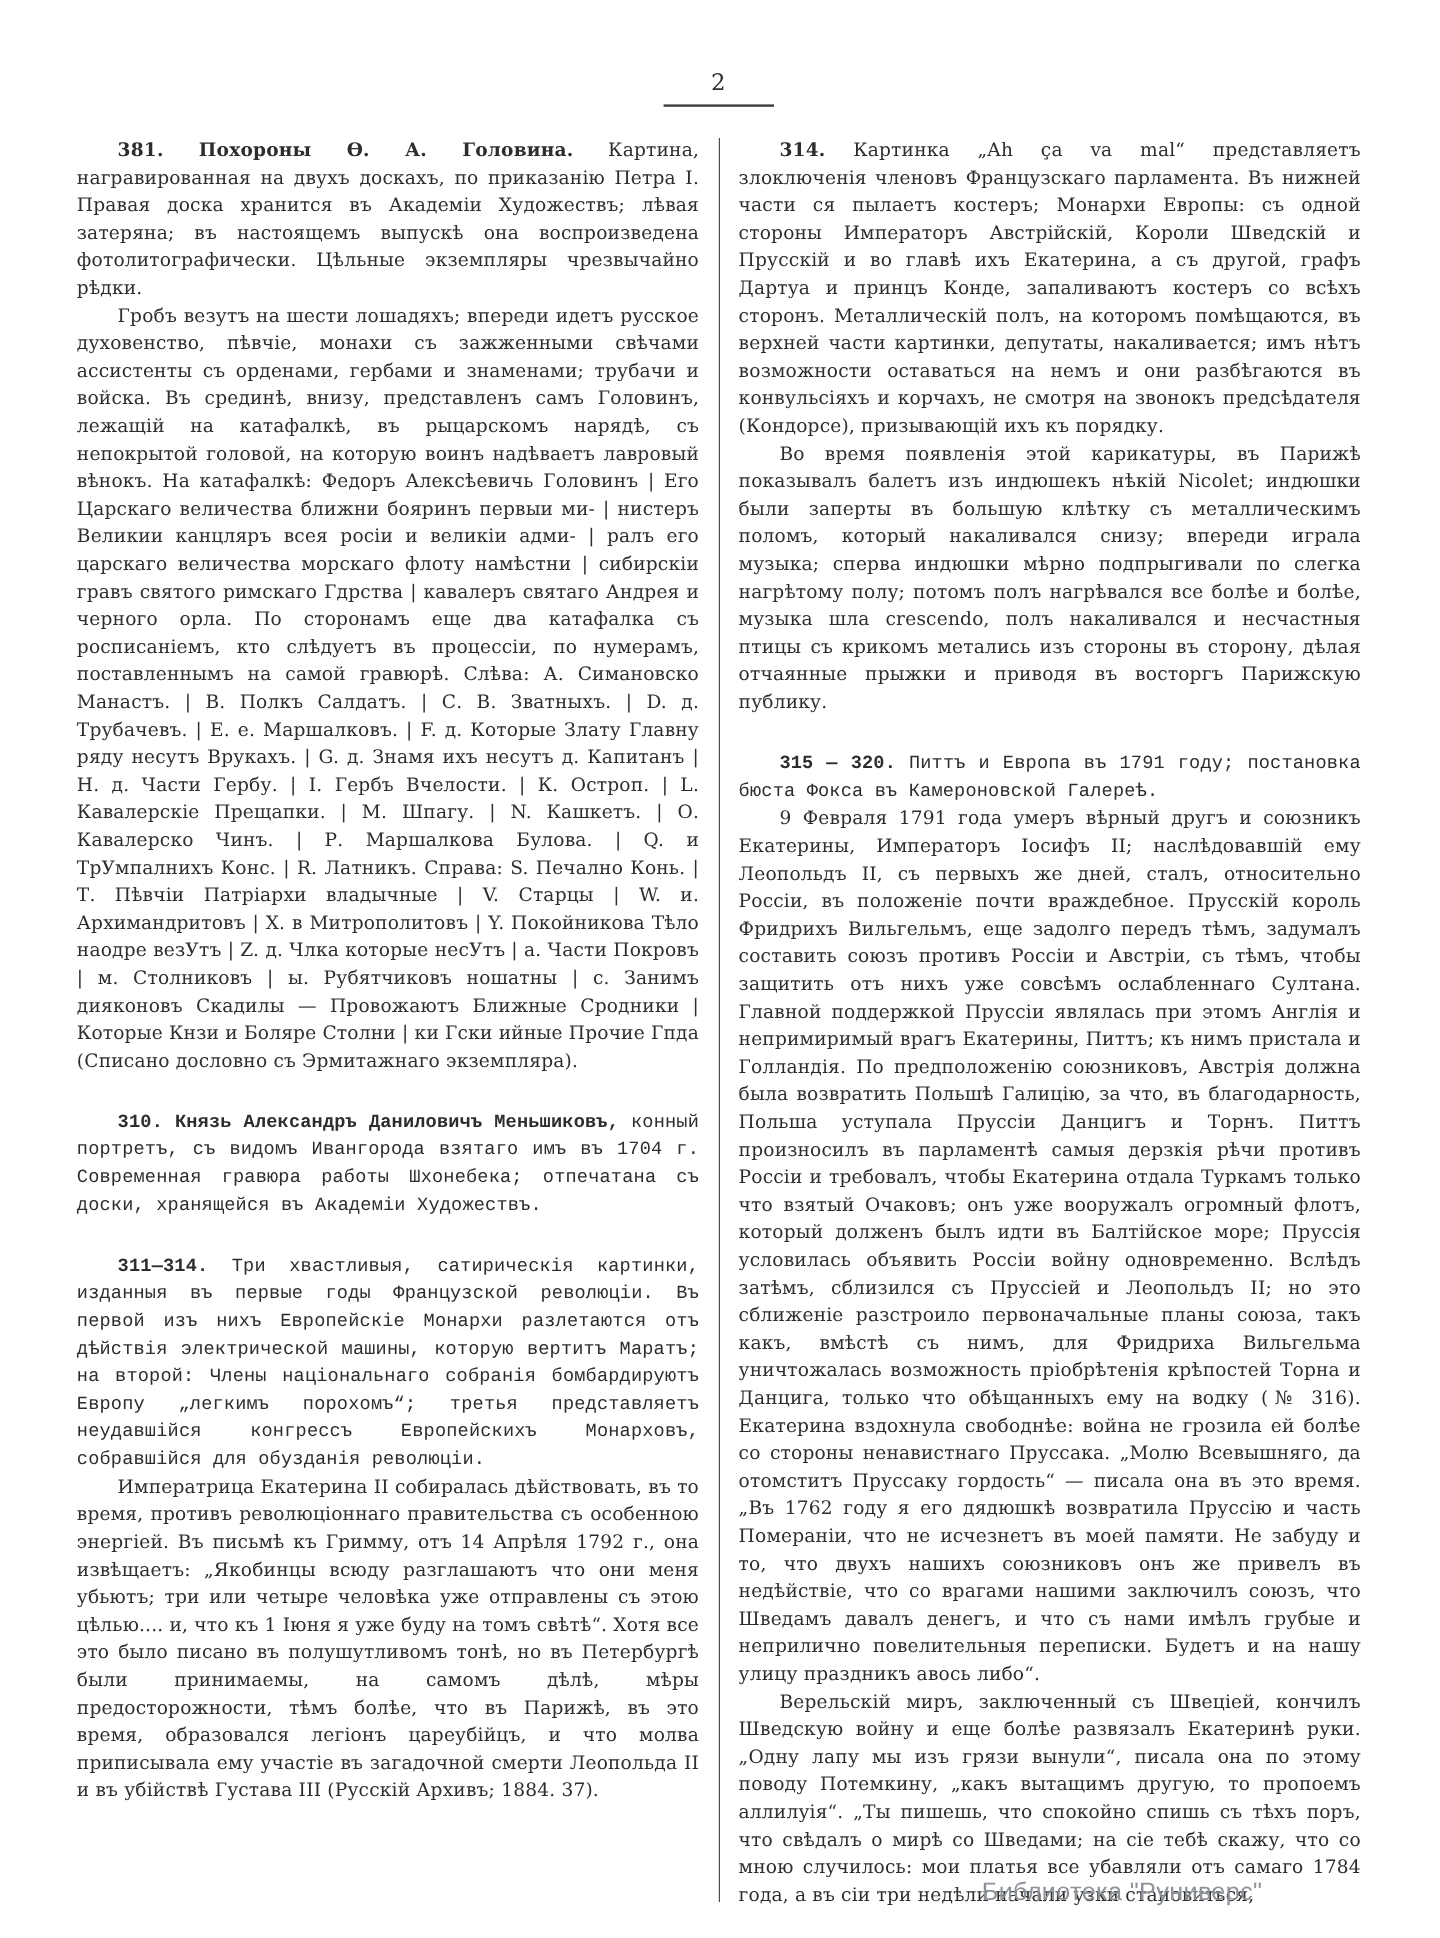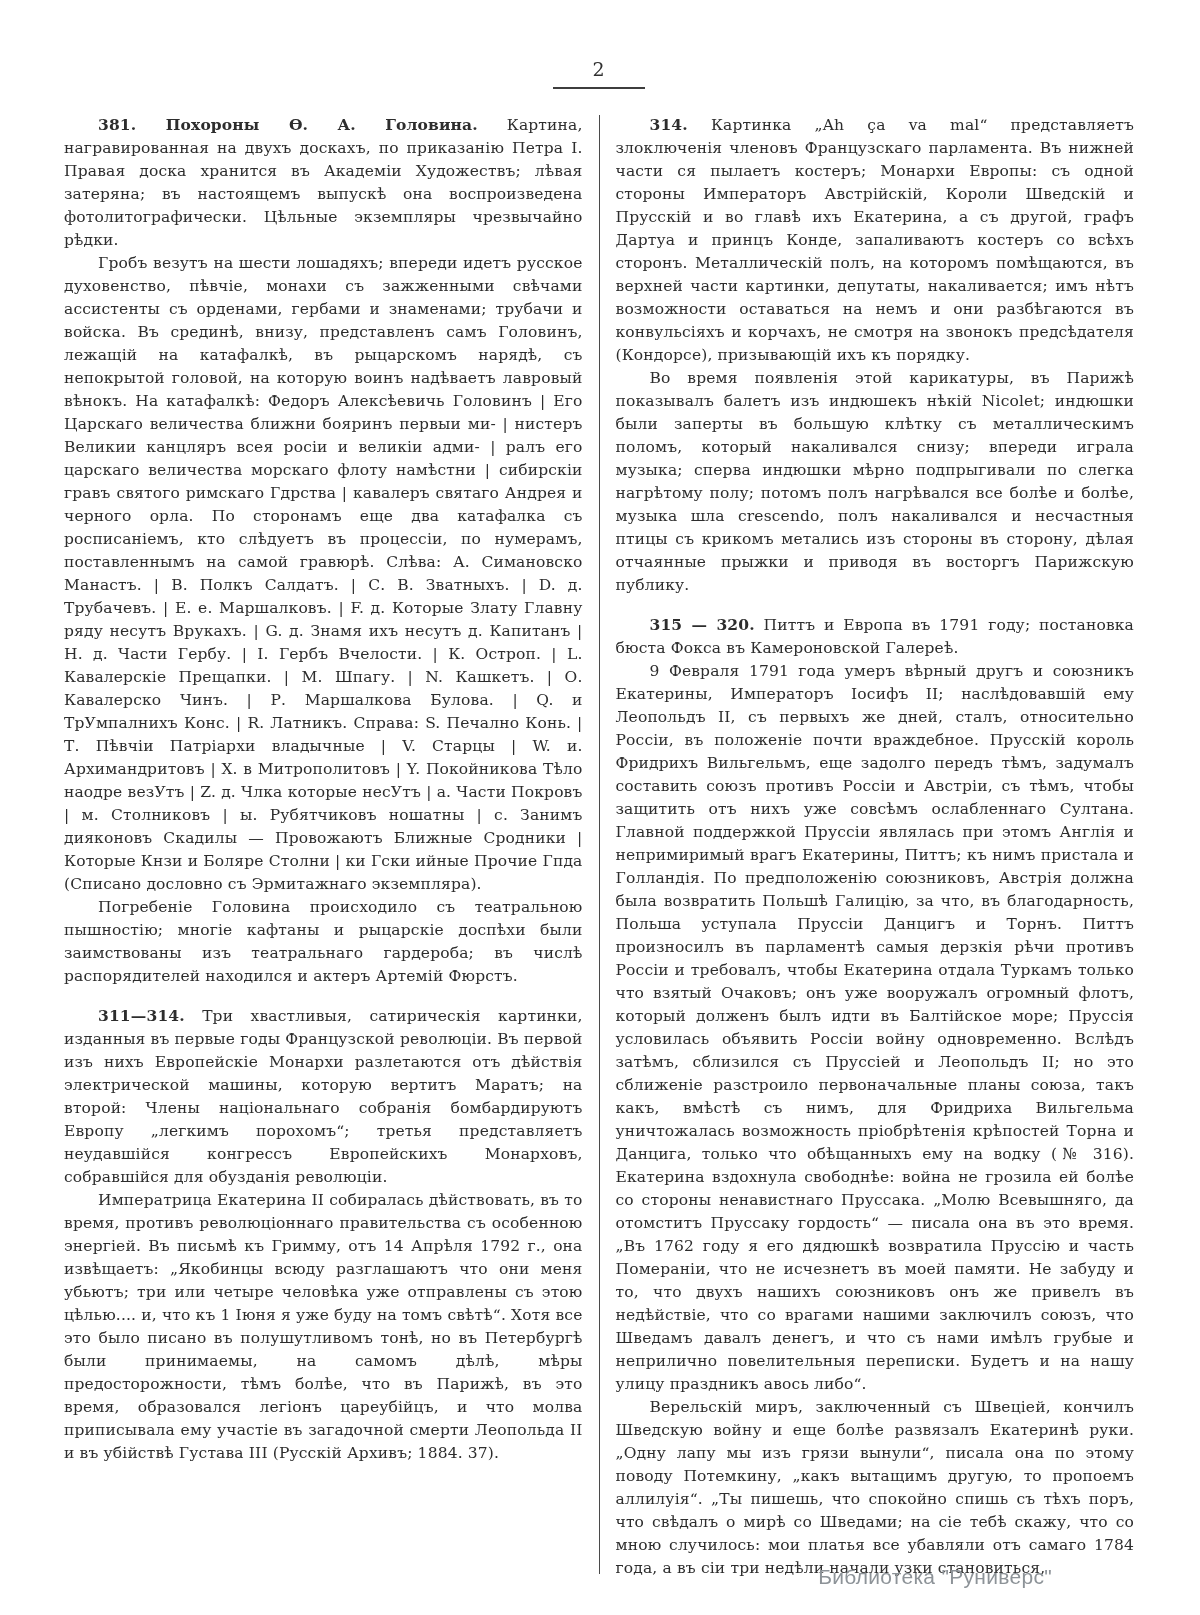--- a/index.html
+++ b/index.html
@@ -24,21 +24,21 @@
   .col {
     flex: 1 1 0;
     min-width: 0;
     text-align: justify;
     font-size: 15.5px;
     line-height: 23px;
     letter-spacing: 0.15px;
   }
   .divider { width: 1px; background: #4a4a4a; margin: 2px 16px 6px; }
   p.para { margin: 0; text-indent: 34px; }
-  p.para.gap { margin-top: 16px; }
+  p.para.gap { margin-top: 28px; font-family: Liberation Mono, monospace; }
   .b { font-weight: bold; }
   .i { }
   .n { font-style: normal; }
   .watermark {
     position: absolute;
     right: 148px;
     bottom: 26px;
     font-family: "Liberation Sans", sans-serif;
     font-size: 21px;
     color: #8d9398;
@@ -51,21 +51,21 @@
 <div class="page">
   <header class="page-header">
     <div class="page-number">2</div>
     <div class="page-number-rule"></div>
   </header>
 
   <main class="columns">
     <section class="col" id="left-column">
         <p class="para"><span class="b">381. Похороны Ѳ. А. Головина.</span><span class="n"> Картина, награвированная на двухъ доскахъ, по приказанію Петра I. Правая доска хранится въ Академіи Художествъ; лѣвая затеряна; въ настоящемъ выпускѣ она воспроизведена фотолитографически. Цѣльные экземпляры чрезвычайно рѣдки.</span></p>
         <p class="para"><span class="n">Гробъ везутъ на шести лошадяхъ; впереди идетъ русское духовенство, пѣвчіе, монахи съ зажженными свѣчами ассистенты съ орденами, гербами и знаменами; трубачи и войска. Въ срединѣ, внизу, представленъ самъ Головинъ, лежащій на катафалкѣ, въ рыцарскомъ нарядѣ, съ непокрытой головой, на которую воинъ надѣваетъ лавровый вѣнокъ. На катафалкѣ: </span><span class="i">Федоръ Алексѣевичь Головинъ | Его Царскаго величества ближни бояринъ первыи ми- | нистеръ Великии канцляръ всея росіи и великіи адми- | ралъ его царскаго величества морскаго флоту намѣстни | сибирскіи гравъ святого римскаго Гдрства | кавалеръ святаго Андрея и черного орла.</span><span class="n"> По сторонамъ еще два катафалка съ росписаніемъ, кто слѣдуетъ въ процессіи, по нумерамъ, поставленнымъ на самой гравюрѣ. Слѣва: </span><span class="i">А. Симановско Манастъ. | В. Полкъ Салдатъ. | С. В. Зватныхъ. | D. д. Трубачевъ. | Е. е. Маршалковъ. | F. д. Которые Злату Главну ряду несутъ Врукахъ. | G. д. Знамя ихъ несутъ д. Капитанъ | Н. д. Части Гербу. | I. Гербъ Вчелости. | К. Остроп. | L. Кавалерскіе Прещапки. | М. Шпагу. | N. Кашкетъ. | О. Кавалерско Чинъ. | Р. Маршалкова Булова. | Q. и ТрУмпалнихъ Конс. | R. Латникъ.</span><span class="n"> Справа: </span><span class="i">S. Печално Конь. | Т. Пѣвчіи Патріархи владычные | V. Старцы | W. и. Архимандритовъ | Х. в Митрополитовъ | Y. Покойникова Тѣло наодре везУтъ | Z. д. Члка которые несУтъ | а. Части Покровъ | м. Столниковъ | ы. Рубятчиковъ ношатны | с. Занимъ дияконовъ Скадилы — Провожаютъ Ближные Сродники | Которые Кнзи и Боляре Столни | ки Гски ийные Прочие Гпда</span><span class="n"> (Списано дословно съ Эрмитажнаго экземпляра).</span></p>
-        <p class="para"><span class="n">Погребеніе Головина происходило съ театральною пышностію; многіе кафтаны и рыцарскіе доспѣхи были заимствованы изъ театральнаго гардероба; въ числѣ распорядителей находился и актеръ Артемій Фюрстъ.</span></p>
+        <p class="para gap"><span class="b">310. Князь Александръ Даниловичъ Меньшиковъ,</span><span class="n"> конный портретъ, съ видомъ Ивангорода взятаго имъ въ 1704 г. Современная гравюра работы Шхонебека; отпечатана съ доски, хранящейся въ Академіи Художествъ.</span></p>
         <p class="para gap"><span class="b">311—314.</span><span class="n"> Три хвастливыя, сатирическія картинки, изданныя въ первые годы Французской революціи. Въ первой изъ нихъ Европейскіе Монархи разлетаются отъ дѣйствія электрической машины, которую вертитъ Маратъ; на второй: Члены національнаго собранія бомбардируютъ Европу „легкимъ порохомъ“; третья представляетъ неудавшійся конгрессъ Европейскихъ Монарховъ, собравшійся для обузданія революціи.</span></p>
         <p class="para"><span class="n">Императрица Екатерина II собиралась дѣйствовать, въ то время, противъ революціоннаго правительства съ особенною энергіей. Въ письмѣ къ Гримму, отъ 14 Апрѣля 1792 г., она извѣщаетъ: „Якобинцы всюду разглашаютъ что они меня убьютъ; три или четыре человѣка уже отправлены съ этою цѣлью.... и, что къ 1 Іюня я уже буду на томъ свѣтѣ“. Хотя все это было писано въ полушутливомъ тонѣ, но въ Петербургѣ были принимаемы, на самомъ дѣлѣ, мѣры предосторожности, тѣмъ болѣе, что въ Парижѣ, въ это время, образовался легіонъ цареубійцъ, и что молва приписывала ему участіе въ загадочной смерти Леопольда II и въ убійствѣ Густава III (Русскій Архивъ; 1884. 37).</span></p>
       </section>
     <div class="divider"></div>
     <section class="col" id="right-column">
         <p class="para"><span class="b">314.</span><span class="n"> Картинка „Ah ça va mal“ представляетъ злоключенія членовъ Французскаго парламента. Въ нижней части ся пылаетъ костеръ; Монархи Европы: съ одной стороны Императоръ Австрійскій, Короли Шведскій и Прусскій и во главѣ ихъ Екатерина, а съ другой, графъ Дартуа и принцъ Конде, запаливаютъ костеръ со всѣхъ сторонъ. Металлическій полъ, на которомъ помѣщаются, въ верхней части картинки, депутаты, накаливается; имъ нѣтъ возможности оставаться на немъ и они разбѣгаются въ конвульсіяхъ и корчахъ, не смотря на звонокъ предсѣдателя (Кондорсе), призывающій ихъ къ порядку.</span></p>
         <p class="para"><span class="n">Во время появленія этой карикатуры, въ Парижѣ показывалъ балетъ изъ индюшекъ нѣкій Nicolet; индюшки были заперты въ большую клѣтку съ металлическимъ поломъ, который накаливался снизу; впереди играла музыка; сперва индюшки мѣрно подпрыгивали по слегка нагрѣтому полу; потомъ полъ нагрѣвался все болѣе и болѣе, музыка шла crescendo, полъ накаливался и несчастныя птицы съ крикомъ метались изъ стороны въ сторону, дѣлая отчаянные прыжки и приводя въ восторгъ Парижскую публику.</span></p>
         <p class="para gap"><span class="b">315 — 320.</span><span class="n"> Питтъ и Европа въ 1791 году; постановка бюста Фокса въ Камероновской Галереѣ.</span></p>
         <p class="para"><span class="n">9 Февраля 1791 года умеръ вѣрный другъ и союзникъ Екатерины, Императоръ Іосифъ II; наслѣдовавшій ему Леопольдъ II, съ первыхъ же дней, сталъ, относительно Россіи, въ положеніе почти враждебное. Прусскій король Фридрихъ Вильгельмъ, еще задолго передъ тѣмъ, задумалъ составить союзъ противъ Россіи и Австріи, съ тѣмъ, чтобы защитить отъ нихъ уже совсѣмъ ослабленнаго Султана. Главной поддержкой Пруссіи являлась при этомъ Англія и непримиримый врагъ Екатерины, Питтъ; къ нимъ пристала и Голландія. По предположенію союзниковъ, Австрія должна была возвратить Польшѣ Галицію, за что, въ благодарность, Польша уступала Пруссіи Данцигъ и Торнъ. Питтъ произносилъ въ парламентѣ самыя дерзкія рѣчи противъ Россіи и требовалъ, чтобы Екатерина отдала Туркамъ только что взятый Очаковъ; онъ уже вооружалъ огромный флотъ, который долженъ былъ идти въ Балтійское море; Пруссія условилась объявить Россіи войну одновременно. Вслѣдъ затѣмъ, сблизился съ Пруссіей и Леопольдъ II; но это сближеніе разстроило первоначальные планы союза, такъ какъ, вмѣстѣ съ нимъ, для Фридриха Вильгельма уничтожалась возможность пріобрѣтенія крѣпостей Торна и Данцига, только что обѣщанныхъ ему </span><span class="i">на водку</span><span class="n"> (№ 316). Екатерина вздохнула свободнѣе: война не грозила ей болѣе со стороны ненавистнаго Пруссака. „Молю Всевышняго, да отомститъ Пруссаку гордость“ — писала она въ это время. „Въ 1762 году я его дядюшкѣ возвратила Пруссію и часть Помераніи, что не исчезнетъ въ моей памяти. Не забуду и то, что двухъ нашихъ союзниковъ онъ же привелъ въ недѣйствіе, что со врагами нашими заключилъ союзъ, что Шведамъ давалъ денегъ, и что съ нами имѣлъ грубые и неприлично повелительныя переписки. Будетъ и на нашу улицу праздникъ авось либо“.</span></p>
         <p class="para"><span class="n">Верельскій миръ, заключенный съ Швеціей, кончилъ Шведскую войну и еще болѣе развязалъ Екатеринѣ руки. „Одну лапу мы изъ грязи вынули“, писала она по этому поводу Потемкину, „какъ вытащимъ другую, то пропоемъ аллилуія“. „Ты пишешь, что спокойно спишь съ тѣхъ поръ, что свѣдалъ о мирѣ со Шведами; на сіе тебѣ скажу, что со мною случилось: мои платья все убавляли отъ самаго 1784 года, а въ сіи три недѣли начали узки становиться,</span></p>

